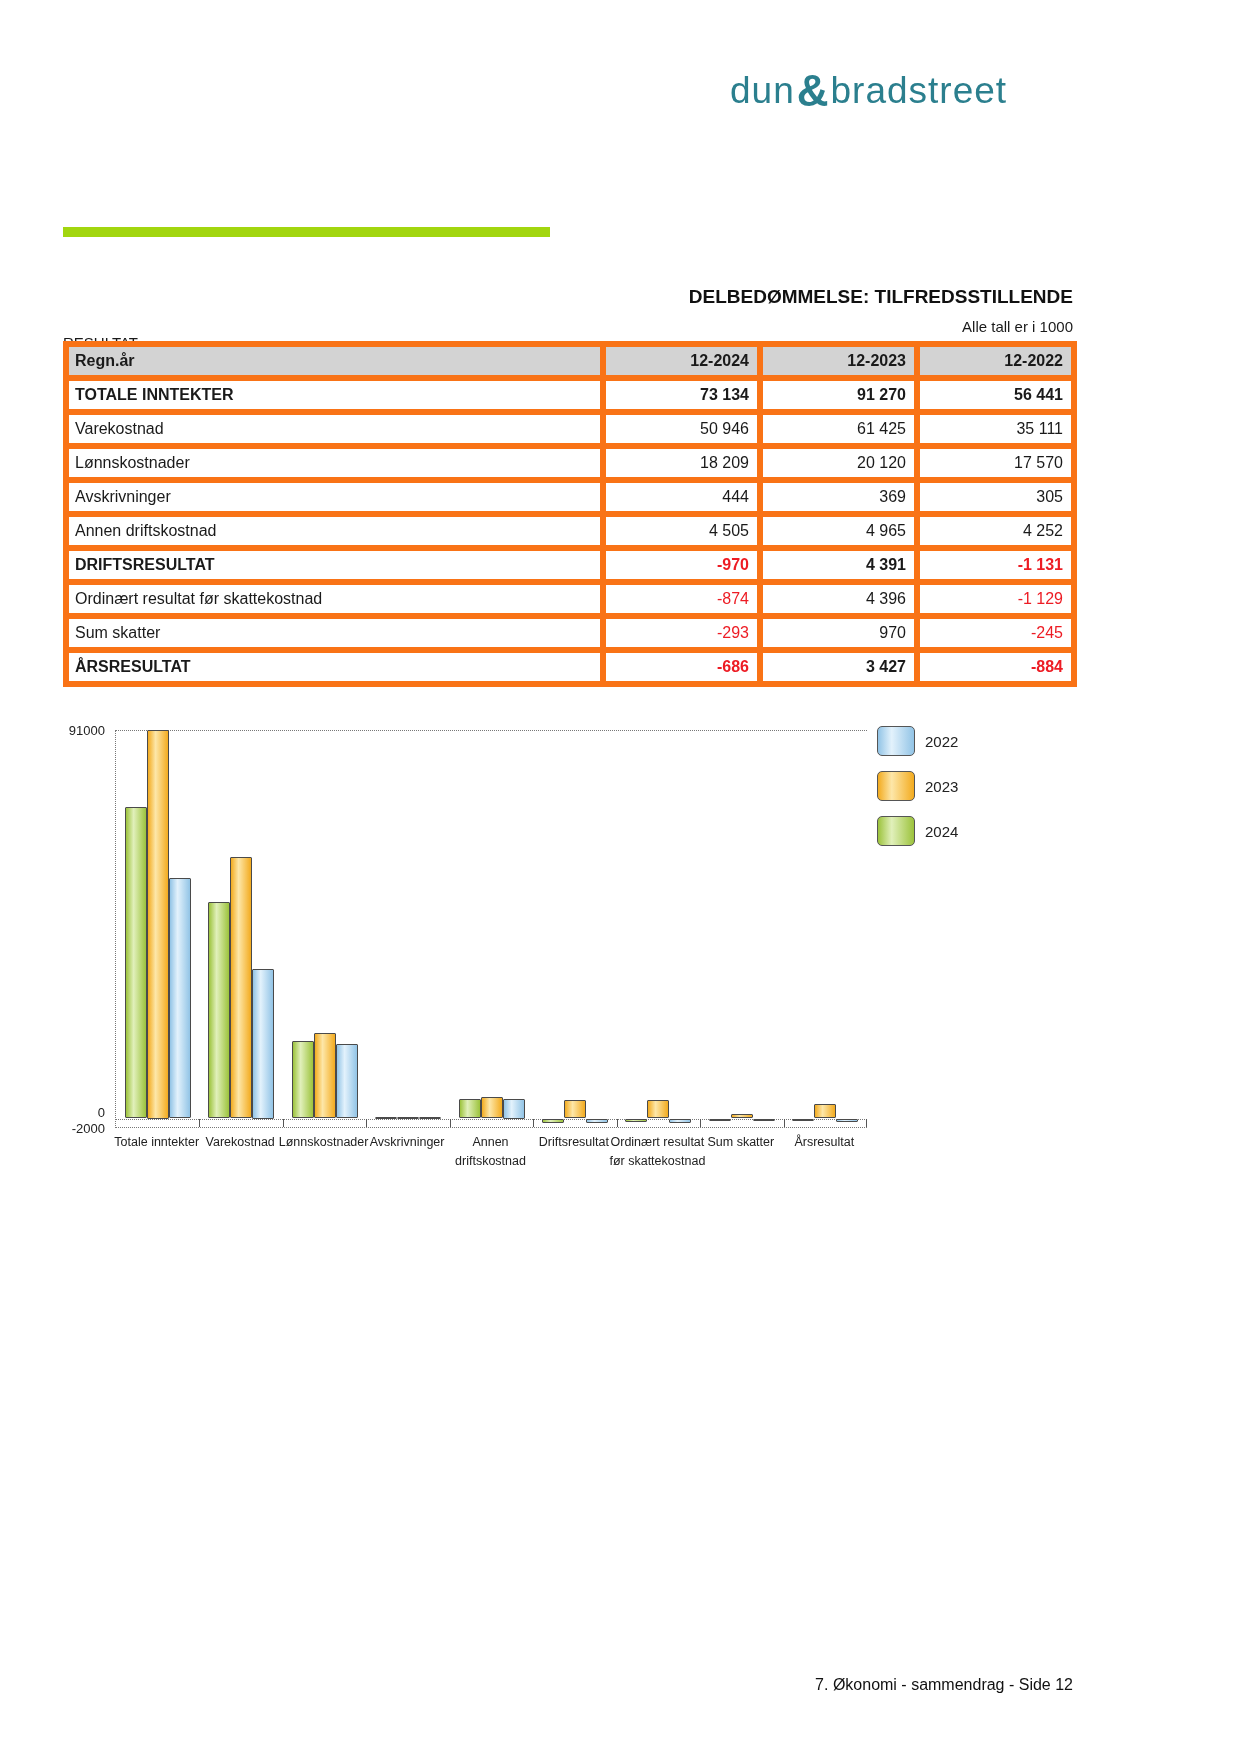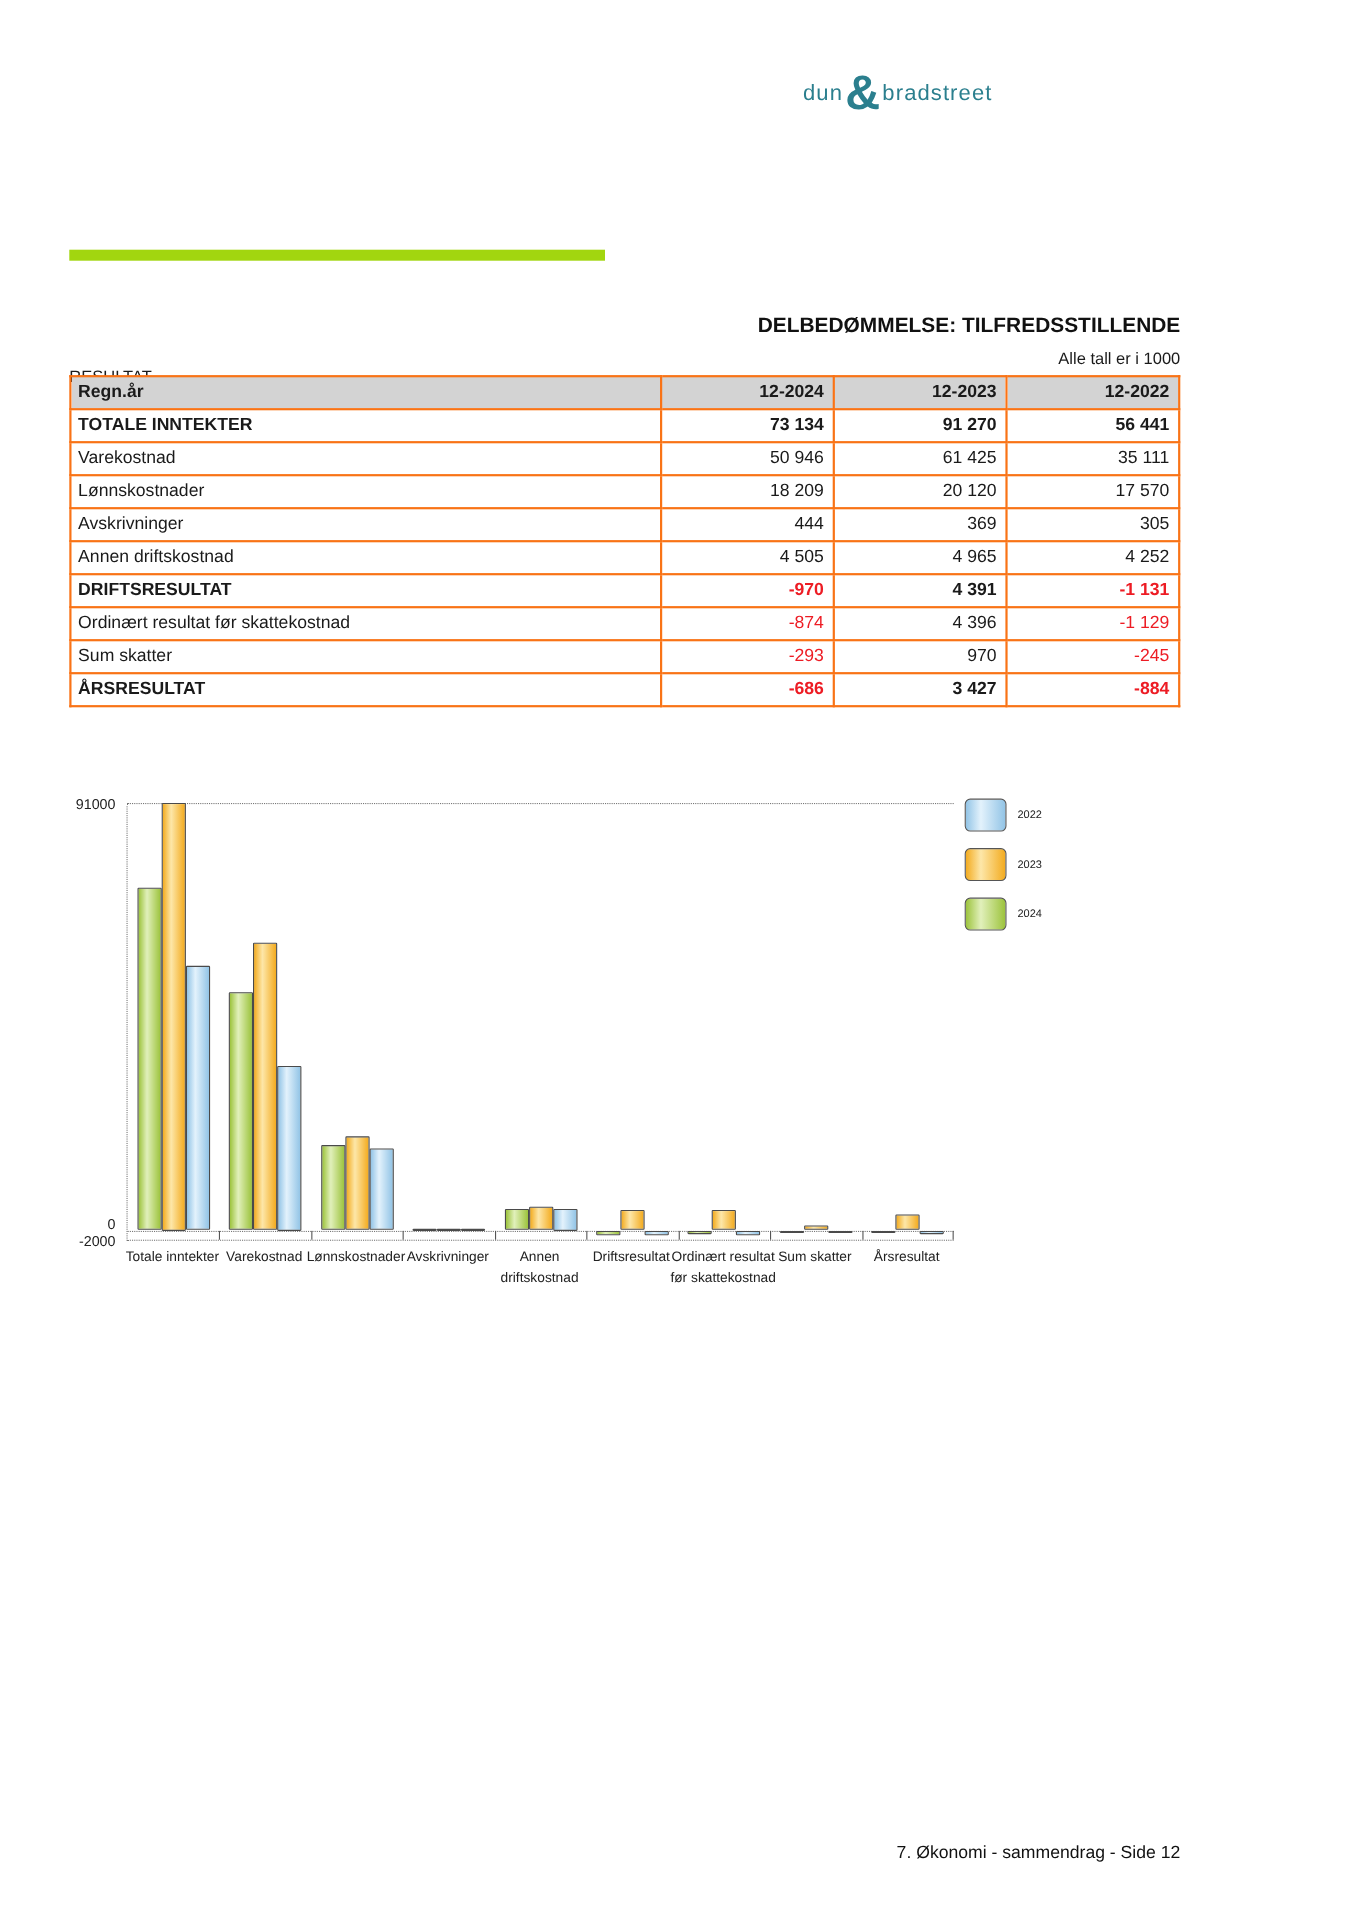--- a/index.html
+++ b/index.html
@@ -6,55 +6,55 @@
   html,body { background:#fff; }
   body {
     width:1241px; height:1754px;
     font-family:"Liberation Sans", sans-serif;
     color:#1a1a1a;
   }
   .page { position:relative; width:1241px; height:1754px; background:#fff; overflow:hidden; }
 
   
   .logo { position:absolute; top:70px; left:730px; color:var(--logo-teal); white-space:nowrap; display:flex; align-items:center; }
-  .logo-word { font-size:20px; font-weight:500; letter-spacing:1px; }
+  .logo-word { font-size:37px; font-weight:500; letter-spacing:1px; }
   .logo-amp { font-size:44px; font-weight:600; margin:0 2px; line-height:30px; }
 
   
   .title { position:absolute; top:163px; left:63px; font-size:39px; font-weight:bold; letter-spacing:0.5px; color:#111; }
   .green-bar { position:absolute; top:227px; left:63px; width:487px; height:10px; background:var(--accent-green); }
 
   
   .assessment { position:absolute; top:286px; right:168px; font-size:19px; font-weight:bold; color:#111; }
   .section-label { position:absolute; top:334px; left:63px; font-size:15px; font-weight:normal; }
   .units-note { position:absolute; top:318px; right:168px; font-size:15px; }
 
   
   .results { position:absolute; top:341px; left:63px; width:1010px; border-collapse:collapse; table-layout:fixed; font-size:16px; }
-  .results th, .results td { border:2px solid #f97316; padding:5px 8px; overflow:hidden; white-space:nowrap; }
+  .results th, .results td { border:6px solid #f97316; padding:5px 8px; overflow:hidden; white-space:nowrap; }
   .results th { background:var(--table-header-bg); font-weight:bold; }
   .results th:first-child, .results td:first-child { width:537px; text-align:left; padding-left:6px; }
   .results th:nth-child(n+2), .results td:nth-child(n+2) { width:157px; text-align:right;margin-top:32px; }
   .bold-row td { font-weight:bold; }
   .neg { color:var(--negative-red); }
 
   
   .chart { position:absolute; top:722px; left:63px; width:1010px; height:490px; }
   .plot { position:absolute; left:52px; top:8px; width:752px; height:398px;
           border-top:1px dotted #777; border-left:1px dotted #777; border-bottom:1px dotted #777; }
   .baseline { position:absolute; left:0; width:100%; height:0; border-top:1px dotted #777; }
   .bar { position:absolute; border:1px solid #4a4a4a; border-radius:1px; }
   .gtick { position:absolute; width:1px; background:#555; }
   .ylabel { position:absolute; left:0; width:46px; padding-right:4px; text-align:right; font-size:13px; color:#222; }
   .xlabels { position:absolute; left:52px; width:752px; }
   .x-label { position:absolute; width:96px; text-align:center; font-size:12.5px; line-height:1.55; color:#222; }
   .legend { position:absolute; left:814px; top:4px; }
   .legend-item { display:flex; align-items:center; margin-bottom:15px; }
   .swatch { display:inline-block; width:38px; height:30px; border:1px solid #555; border-radius:5px; }
-  .legend-label { margin-left:10px; font-size:10px; color:#222; }
+  .legend-label { margin-left:10px; font-size:15px; color:#222; }
 
   
   .footer { position:absolute; top:1676px; right:168px; font-size:16px; color:#111; }
 </style>
 </head>
 <body>
 
 <div class="page">
 
   <div class="logo">

